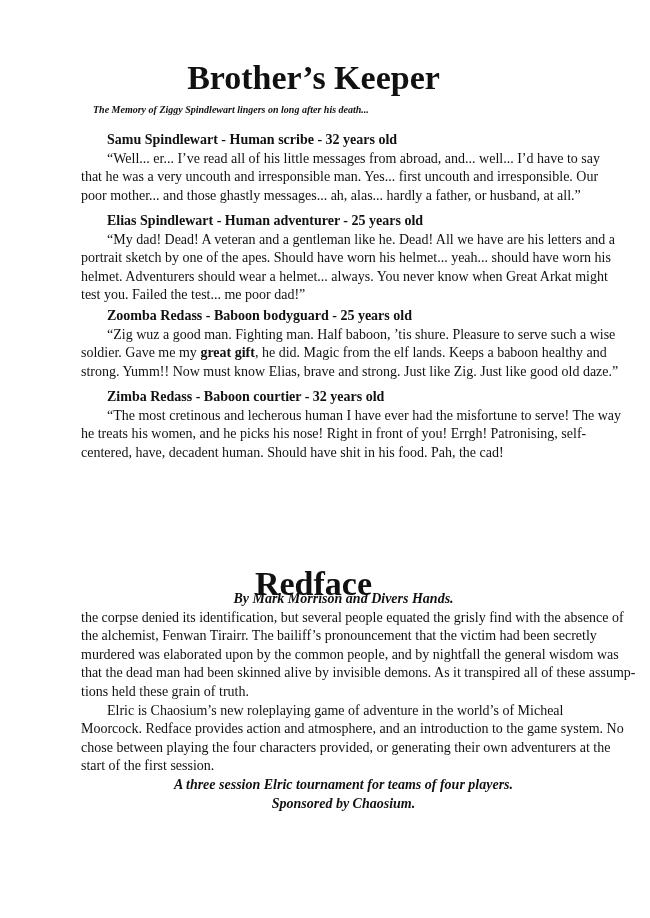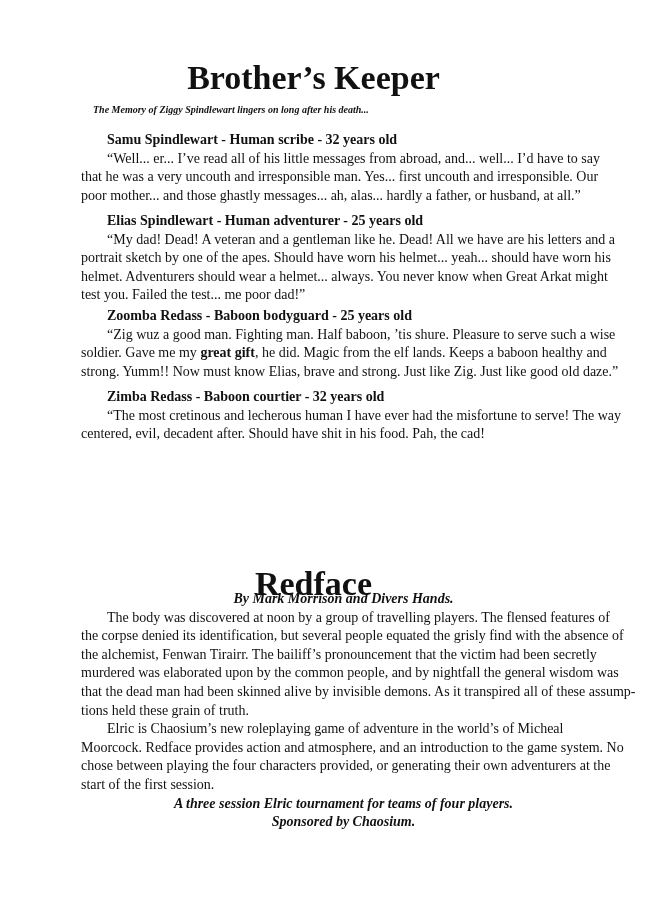--- a/index.html
+++ b/index.html
@@ -42,28 +42,28 @@
   <div class="block" style="top:307px;">
     <span class="line ind heading" style="text-indent:0">Zoomba Redass - Baboon bodyguard - 25 years old</span>
     <span class="line ind">“Zig wuz a good man. Fighting man. Half baboon, ’tis shure. Pleasure to serve such a wise</span>
     <span class="line"><span>soldier. Gave me my </span><b>great gift</b><span>, he did. Magic from the elf lands. Keeps a baboon healthy and</span></span>
     <span class="line">strong. Yumm!! Now must know Elias, brave and strong. Just like Zig. Just like good old daze.”</span>
   </div>
 
   <div class="block" style="top:388px;">
     <span class="line ind heading" style="text-indent:0">Zimba Redass - Baboon courtier - 32 years old</span>
     <span class="line ind">“The most cretinous and lecherous human I have ever had the misfortune to serve! The way</span>
-    <span class="line">centered, evil, decadent after. Should have shit in his food. Pah, the cad!</span>
+    <span class="line">he treats his women, and he picks his nose! Right in front of you! Errgh! Patronising, self-</span>
+    <span class="line">centered, have, decadent human. Should have shit in his food. Pah, the cad!</span>
   </div>
 
   <div class="title" style="top:550px;margin-top:14px;">Redface</div>
 
   <div class="block" style="top:590px;">
     <span class="center">By Mark Morrison and Divers Hands.</span>
-    <span class="line ind">The body was discovered at noon by a group of travelling players. The flensed features of</span>
     <span class="line">the corpse denied its identification, but several people equated the grisly find with the absence of</span>
     <span class="line">the alchemist, Fenwan Tirairr. The bailiff’s pronouncement that the victim had been secretly</span>
     <span class="line">murdered was elaborated upon by the common people, and by nightfall the general wisdom was</span>
     <span class="line">that the dead man had been skinned alive by invisible demons. As it transpired all of these assump-</span>
     <span class="line">tions held these grain of truth.</span>
     <span class="line ind">Elric is Chaosium’s new roleplaying game of adventure in the world’s of  Micheal</span>
     <span class="line">Moorcock. Redface provides action and atmosphere, and an introduction to the game system. No</span>
     <span class="line">chose between playing the four characters provided, or generating their own adventurers at the</span>
     <span class="line">start of the first session.</span>
     <span class="center">A three session Elric tournament for teams of four players.</span>

